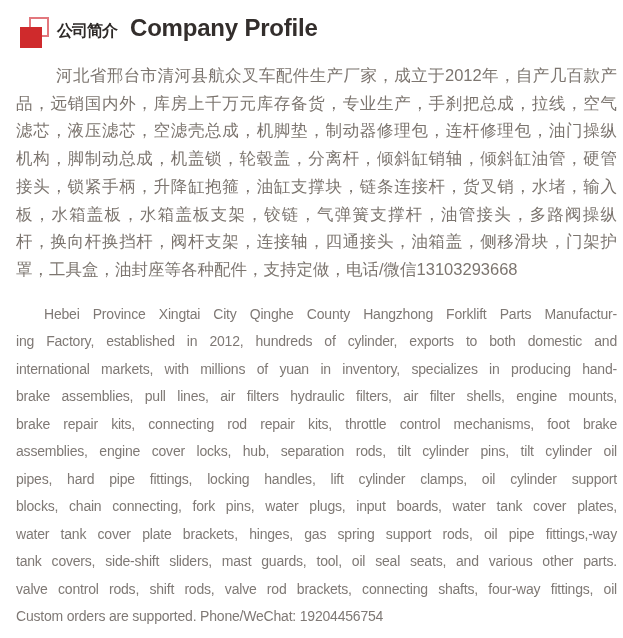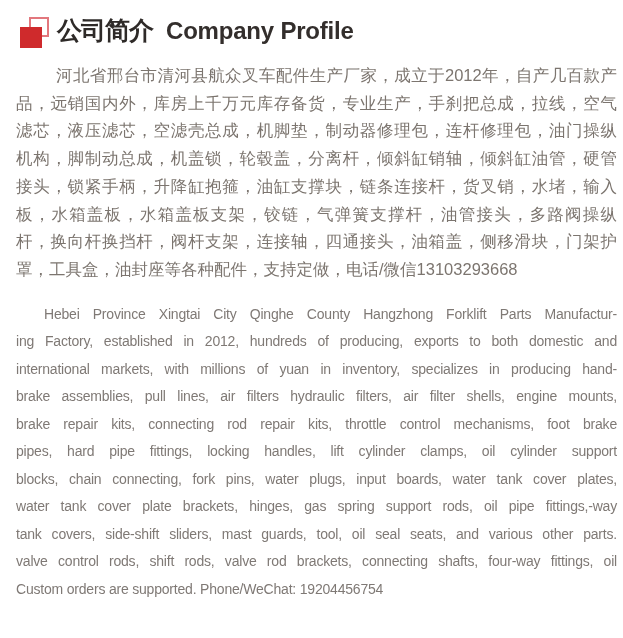--- a/index.html
+++ b/index.html
@@ -39,21 +39,21 @@
   }
   .sq-fill {
     position: absolute;
     left: 0px;
     top: 11px;
     width: 22px;
     height: 21px;
     background: #cf2a2c;
   }
   .title-zh {
-    font-size: 25px;
+    font-size: 16px;
     font-weight: bold;
     color: #2e2a28;
     margin-left: 5px;
     letter-spacing: -1px;
     white-space: nowrap;
   }
   .title-en {
     font-size: 24px;
     font-weight: bold;
     color: #332e2c;
@@ -115,23 +115,24 @@
   <div class="line">滤芯，液压滤芯，空滤壳总成，机脚垫，制动器修理包，连杆修理包，油门操纵</div>
   <div class="line">机构，脚制动总成，机盖锁，轮毂盖，分离杆，倾斜缸销轴，倾斜缸油管，硬管</div>
   <div class="line">接头，锁紧手柄，升降缸抱箍，油缸支撑块，链条连接杆，货叉销，水堵，输入</div>
   <div class="line">板，水箱盖板，水箱盖板支架，铰链，气弹簧支撑杆，油管接头，多路阀操纵</div>
   <div class="line">杆，换向杆换挡杆，阀杆支架，连接轴，四通接头，油箱盖，侧移滑块，门架护</div>
   <div class="line last">罩，工具盒，油封座等各种配件，支持定做，电话/微信13103293668</div>
 </div>
 
 <div class="para para-en">
   <div class="line first">Hebei Province Xingtai City Qinghe County Hangzhong Forklift Parts Manufactur-</div>
-  <div class="line">ing Factory, established in 2012, hundreds of producing, exports to both domestic and</div>
+  <div class="line">ing Factory, established in 2012, hundreds of cylinder, exports to both domestic and</div>
   <div class="line">international markets, with millions of yuan in inventory, specializes in producing hand-</div>
   <div class="line">brake assemblies, pull lines, air filters hydraulic filters, air filter shells, engine mounts,</div>
   <div class="line">brake repair kits, connecting rod repair kits, throttle control mechanisms, foot brake</div>
+  <div class="line">assemblies, engine cover locks, hub, separation rods, tilt cylinder pins, tilt cylinder oil</div>
   <div class="line">pipes, hard pipe fittings, locking handles, lift cylinder clamps, oil cylinder support</div>
   <div class="line">blocks, chain connecting, fork pins, water plugs, input boards, water tank cover plates,</div>
   <div class="line">water tank cover plate brackets, hinges, gas spring support rods, oil pipe fittings,-way</div>
   <div class="line">tank covers, side-shift sliders, mast guards, tool, oil seal seats, and various other parts.</div>
   <div class="line">valve control rods, shift rods, valve rod brackets, connecting shafts, four-way fittings, oil</div>
   <div class="line last">Custom orders are supported. Phone/WeChat: 19204456754</div>
 </div>
 
 </body></html>

